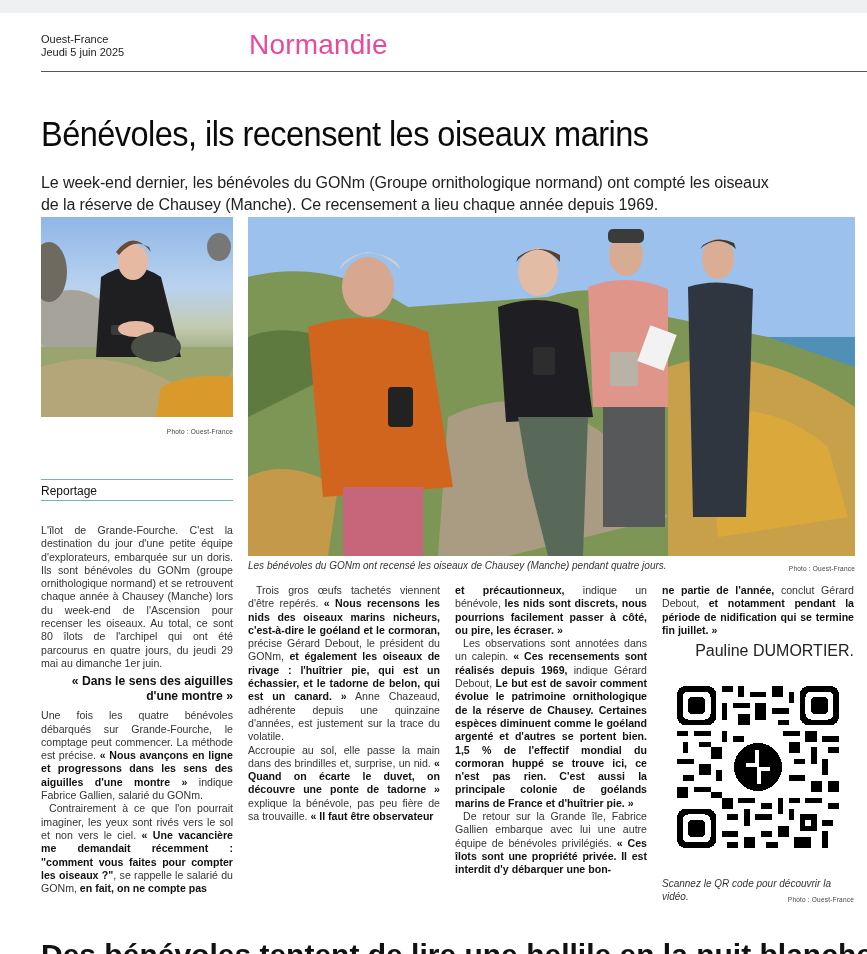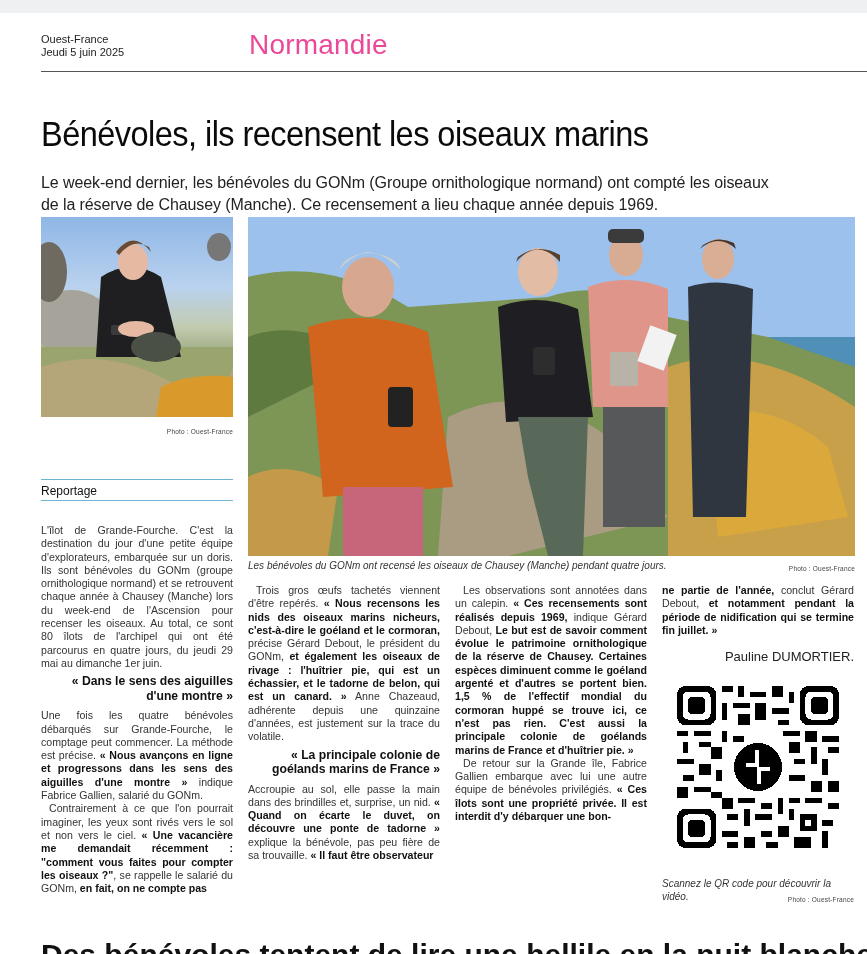--- a/index.html
+++ b/index.html
@@ -17,21 +17,21 @@
   .caption { position: absolute; font-size: 10px; font-style: italic; color: #333; line-height: 13px; }
   .credit { font-style: normal; font-size: 6.5px; color: #444; letter-spacing: 0.2px; }
   .rep-rule-top { position: absolute; left: 41px; top: 479px; width: 192px; height: 1px; background: #6db4d3; }
   .rep-label { position: absolute; left: 41px; top: 484px; font-size: 12px; color: #111; }
   .rep-rule-bot { position: absolute; left: 41px; top: 500px; width: 192px; height: 1px; background: #6db4d3; }
   .col { position: absolute; font-size: 10.6px; line-height: 13.3px; color: #333; text-align: justify; hyphens: manual; }
   .col p { margin: 0; }
   .col .ind { text-indent: 8px; }
   .col b { color: #111; font-weight: bold; }
   .subhead { font-size: 12.2px; line-height: 14.5px; font-weight: bold; color: #111; text-align: right; padding: 4px 0 6px 19px; }
-  .sign { text-align: right; font-size: 13px; color: #222; margin-top: 13px; }
+  .sign { text-align: right; font-size: 16px; color: #222; margin-top: 7px; }
   .qr { position: absolute; left: 677px; top: 686px; width: 162px; height: 162px; }
   .next-headline { position: absolute; left: 41px; top: 940px; font-size: 30px; font-weight: bold; color: #111; white-space: nowrap; line-height: 30px; }
 </style>
 </head>
 <body>
 
 <div class="topbar"></div>
 
 <div class="masthead">
   <div>Ouest-France</div>
@@ -109,25 +109,25 @@
 
 <div class="col" style="left:41px; top:503px; width:192px;margin-top:21px;">
   <p>L'îlot de Grande-Fourche. C'est la destination du jour d'une petite équipe d'explorateurs, embarquée sur un doris. Ils sont bénévoles du GONm (groupe ornithologique normand) et se retrouvent chaque année à Chausey (Manche) lors du week-end de l'Ascension pour recenser les oiseaux. Au total, ce sont 80 îlots de l'archipel qui ont été parcourus en quatre jours, du jeudi 29 mai au dimanche 1er juin.</p>
   <div class="subhead">« Dans le sens des aiguilles d'une montre »</div>
   <p><span>Une fois les quatre bénévoles débarqués sur Grande-Fourche, le comptage peut commencer. La méthode est précise. </span><b>« Nous avançons en ligne et progressons dans les sens des aiguilles d'une montre »</b><span> indique Fabrice Gallien, salarié du GONm.</span></p>
   <p class="ind"><span>Contrairement à ce que l'on pourrait imaginer, les yeux sont rivés vers le sol et non vers le ciel. </span><b>« Une vacancière me demandait récemment : "comment vous faites pour compter les oiseaux ?"</b><span>, se rappelle le salarié du GONm, </span><b>en fait, on ne compte pas</b></p>
 </div>
 
 <div class="col" style="left:248px; top:584px; width:192px;">
   <p class="ind"><span>Trois gros œufs tachetés viennent d'être repérés. </span><b>« Nous recensons les nids des oiseaux marins nicheurs, c'est-à-dire le goéland et le cormoran,</b><span> précise Gérard Debout, le président du GONm, </span><b>et également les oiseaux de rivage : l'huîtrier pie, qui est un échassier, et le tadorne de belon, qui est un canard. »</b><span> Anne Chazeaud, adhérente depuis une quinzaine d'années, est justement sur la trace du volatile.</span></p>
-  <div class="subhead">« La principale colonie de goélands marins de France »</div>
   <p><span>Accroupie au sol, elle passe la main dans des brindilles et, surprise, un nid. </span><b>« Quand on écarte le duvet, on découvre une ponte de tadorne »</b><span> explique la bénévole, pas peu fière de sa trouvaille. </span><b>« Il faut être observateur</b></p>
 </div>
 
 <div class="col" style="left:455px; top:584px; width:192px;">
+  <p><b>et précautionneux,</b><span> indique un bénévole, </span><b>les nids sont discrets, nous pourrions facilement passer à côté, ou pire, les écraser. »</b></p>
   <p class="ind"><span>Les observations sont annotées dans un calepin. </span><b>« Ces recensements sont réalisés depuis 1969,</b><span> indique Gérard Debout, </span><b>Le but est de savoir comment évolue le patrimoine ornithologique de la réserve de Chausey. Certaines espèces diminuent comme le goéland argenté et d'autres se portent bien. 1,5 % de l'effectif mondial du cormoran huppé se trouve ici, ce n'est pas rien. C'est aussi la principale colonie de goélands marins de France et d'huîtrier pie. »</b></p>
   <p class="ind"><span>De retour sur la Grande île, Fabrice Gallien embarque avec lui une autre équipe de bénévoles privilégiés. </span><b>« Ces îlots sont une propriété privée. Il est interdit d'y débarquer une bon-</b></p>
 </div>
 
 <div class="col" style="left:662px; top:584px; width:192px;">
   <p><b>ne partie de l'année,</b><span> conclut Gérard Debout, </span><b>et notamment pendant la période de nidification qui se termine fin juillet. »</b></p>
   <div class="sign">Pauline DUMORTIER.</div>
 </div>
 
 <div class="qr">

